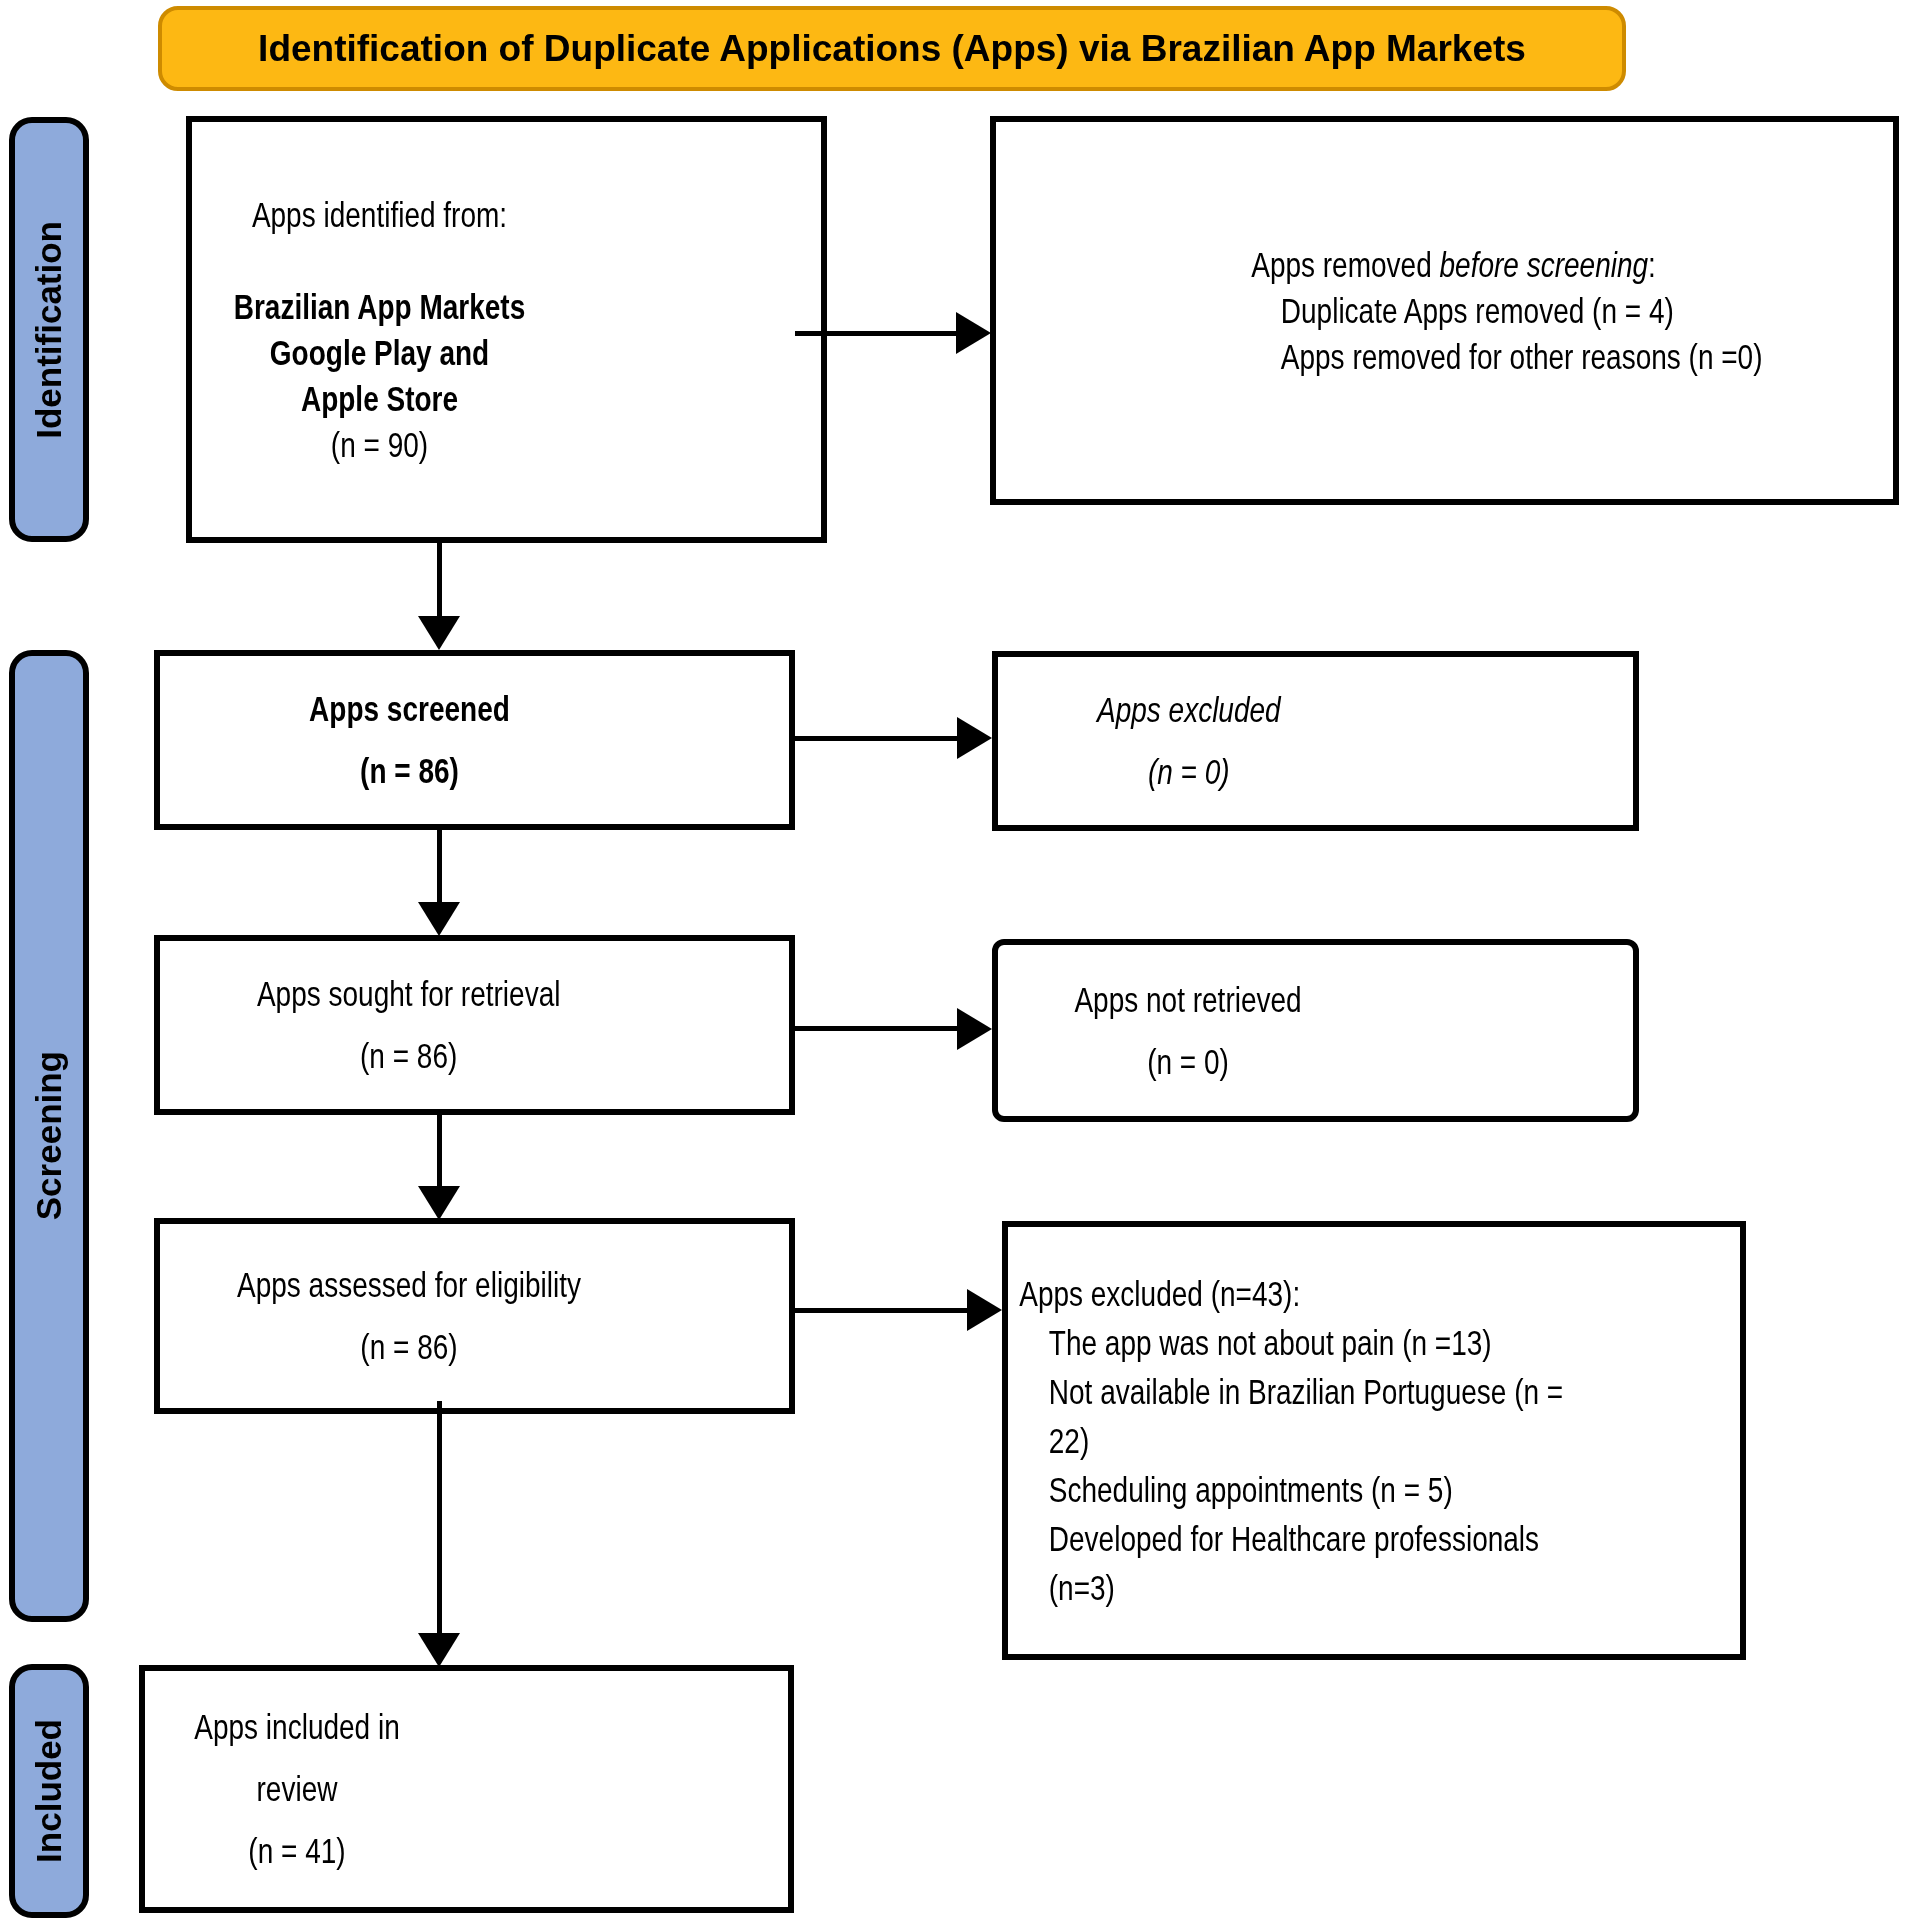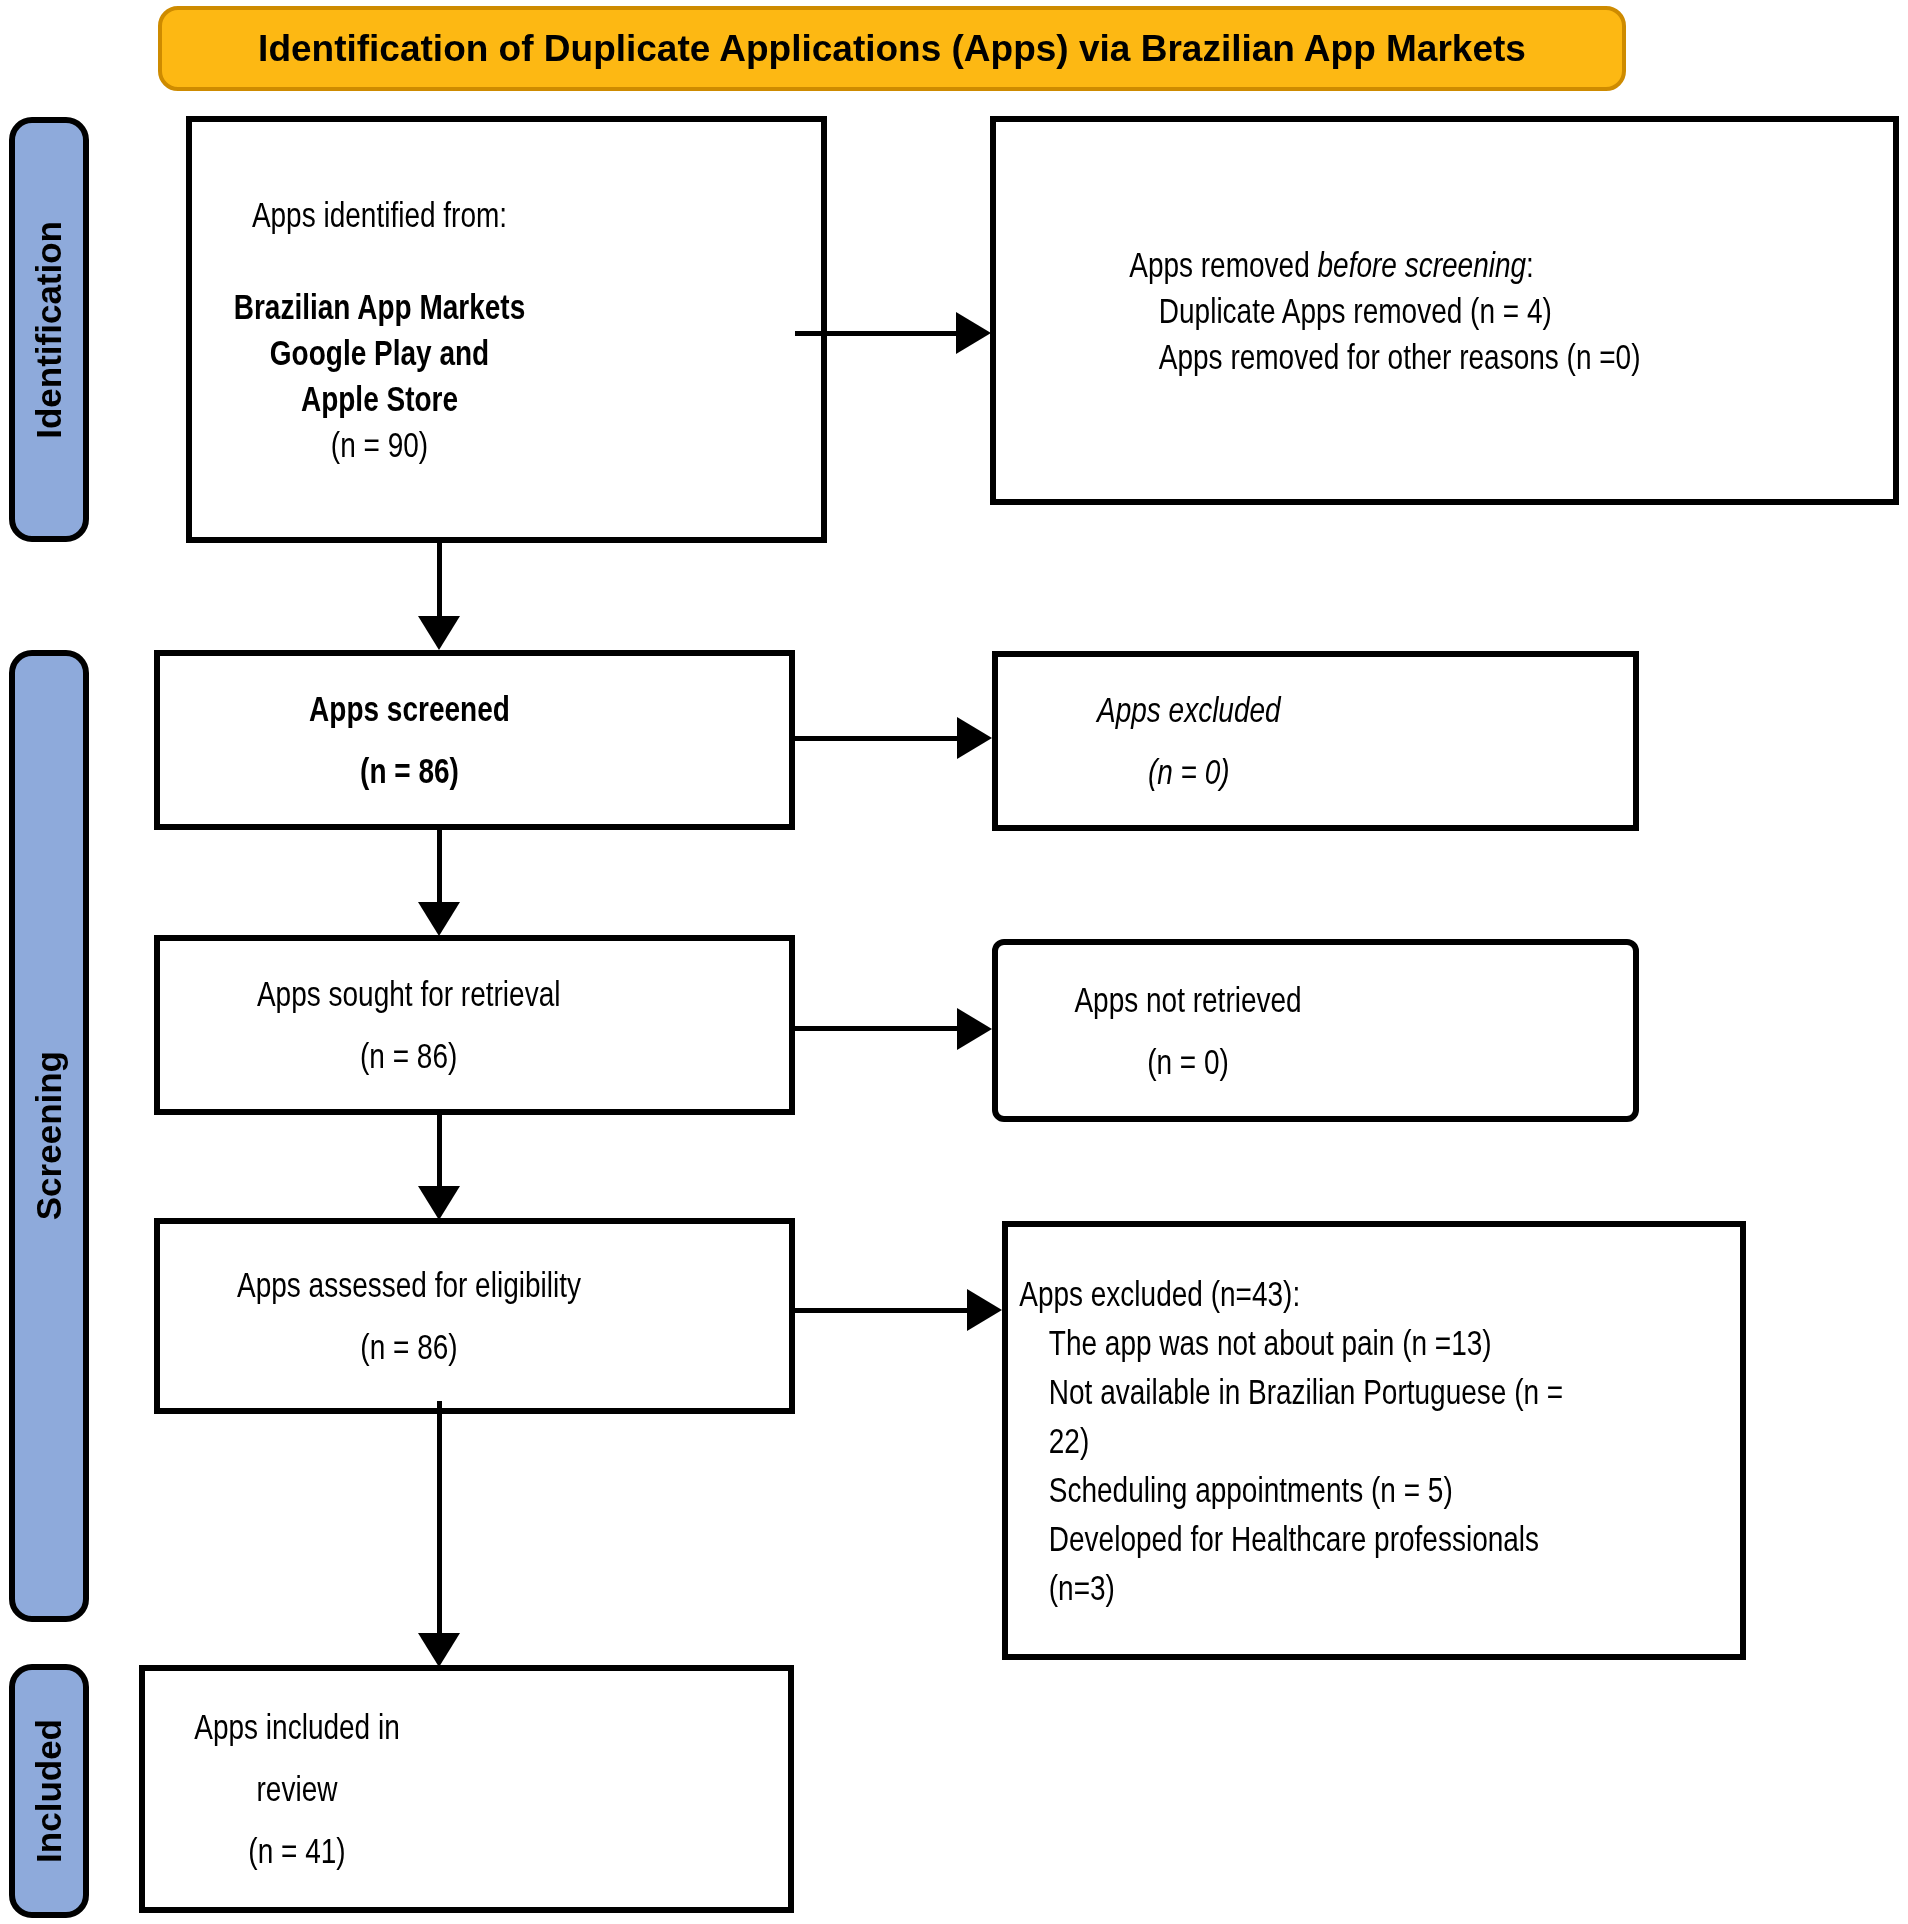--- a/index.html
+++ b/index.html
@@ -31,21 +31,21 @@
     font-weight:bold;font-size:35px;white-space:nowrap;
   }
   
   .box{
     position:absolute;background:#fff;
     box-sizing:border-box;border:6.2px solid #000;
     display:flex;align-items:center;justify-content:center;
     font-size:35px;line-height:48px;
   }
   .box.center{text-align:center;}
-  .box.left{justify-content:center;text-align:left;}
+  .box.left{justify-content:flex-end;text-align:left;}
   .inner{transform:scaleX(0.8);}
   .box.left .inner{transform-origin:left center;}
   .lh60{line-height:46px;}
   .lh80{line-height:62px;}
   .lh63{line-height:49px;}
   .b{font-weight:bold;}
   .it{font-style:italic;}
   .indent{padding-left:37px;}
   .spacer60{height:46px;}
   

